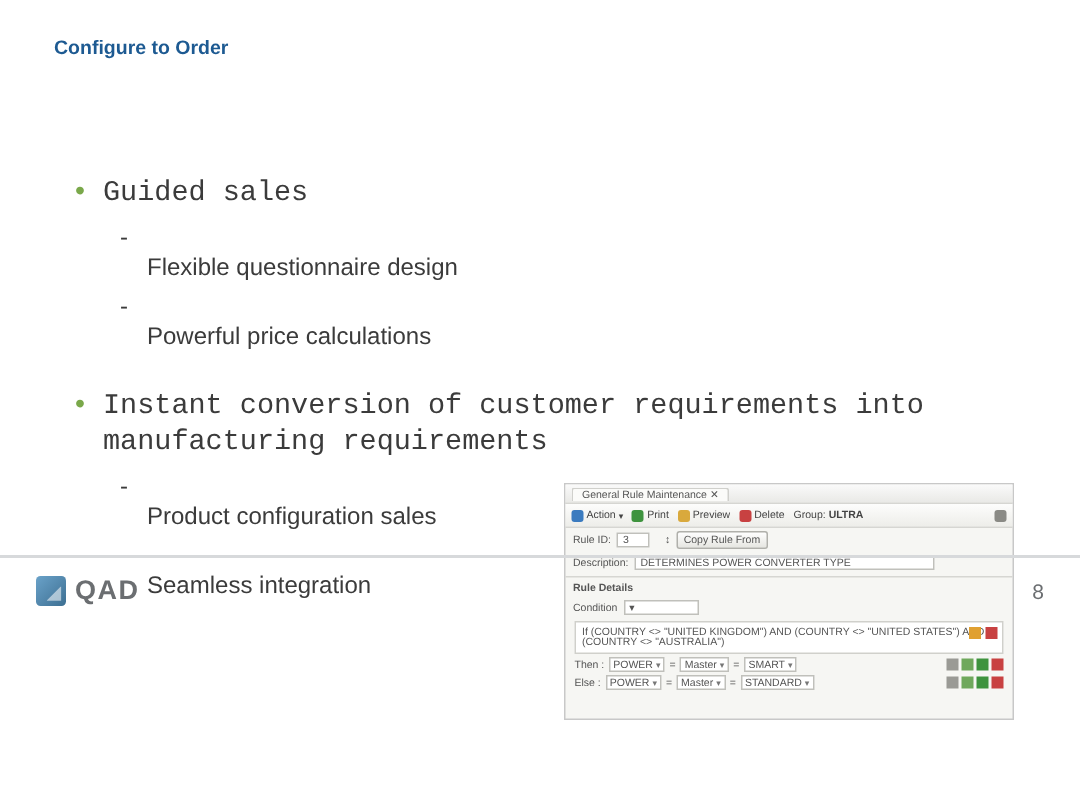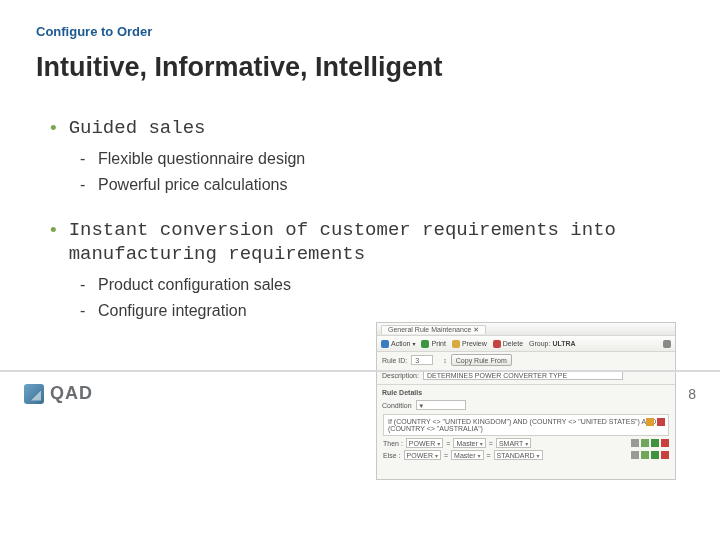--- a/index.html
+++ b/index.html
@@ -11,21 +11,21 @@
 
   .content { position: absolute; left: 50px; top: 116px; right: 36px; }
 
   .b1 { display: flex; align-items: flex-start; margin-top: 0; margin-bottom: 8px; }
   .b1 .dash { color: #7aa84a; font-size: 19px; line-height: 24px; margin-right: 12px; }
   .b1 .txt  { color: #3b3b3b; font-size: 19px; line-height: 24px; font-family: Liberation Mono, monospace; }
 
   .sub { margin: 6px 0 22px 30px; }
   .b2 { display: flex; align-items: flex-start; margin-bottom: 4px; }
   .b2 .dash { color: #3b3b3b; font-size: 16px; line-height: 22px; margin-right: 10px; min-width: 8px; }
-  .b2 .txt  { color: #3b3b3b; font-size: 16px; line-height: 22px; }
+  .b2 .txt  { color: #3b3b3b; font-size: 16px; line-height: 22px; margin-top: 20px; }
 
   
   .app {
     position: absolute;
     left: 376px;
     top: 322px;
     width: 300px;
     height: 158px;
     border: 1px solid #c8c8c8;
     background: #f6f6f3;
@@ -69,21 +69,20 @@
   .logo .mark { width:20px; height:20px; background:linear-gradient(135deg,#6aa2c9,#3d6f92); border-radius:3px; position:relative; }
   .logo .mark::after { content:""; position:absolute; right:3px; bottom:3px; width:10px; height:10px; background:rgba(255,255,255,.55); clip-path: polygon(100% 0, 100% 100%, 0 100%); }
   .logo .word { font-size:18px; font-weight:700; letter-spacing:1px; color:#6b6e71; }
   .pagenum { position:absolute; right:24px; bottom:12px; font-size:14px; color:#6b6e71; }
 </style>
 </head>
 <body>
 
 <div class="slide">
   <div class="kicker">Configure to Order</div>
-  <div class="title">Intuitive, Informative, Intelligent</div>
 
   <div class="content">
     <div class="b1">
       <div class="dash">•</div>
       <div class="txt">Guided sales</div>
     </div>
     <div class="sub">
       <div class="b2">
           <div class="dash">-</div>
           <div class="txt">Flexible questionnaire design</div>
@@ -98,21 +97,21 @@
       <div class="dash">•</div>
       <div class="txt" style="max-width:560px">Instant conversion of customer requirements into manufacturing requirements</div>
     </div>
     <div class="sub">
       <div class="b2">
           <div class="dash">-</div>
           <div class="txt">Product configuration sales</div>
         </div>
       <div class="b2">
           <div class="dash">-</div>
-          <div class="txt">Configure integration</div>
+          <div class="txt">Seamless integration</div>
         </div>
     </div>
   </div>
 
   <div class="app">
     <div class="tabbar">
       <div class="tab"><span>General Rule Maintenance</span><span class="x">✕</span></div>
     </div>
     <div class="toolbar">
       <div class="tb">

